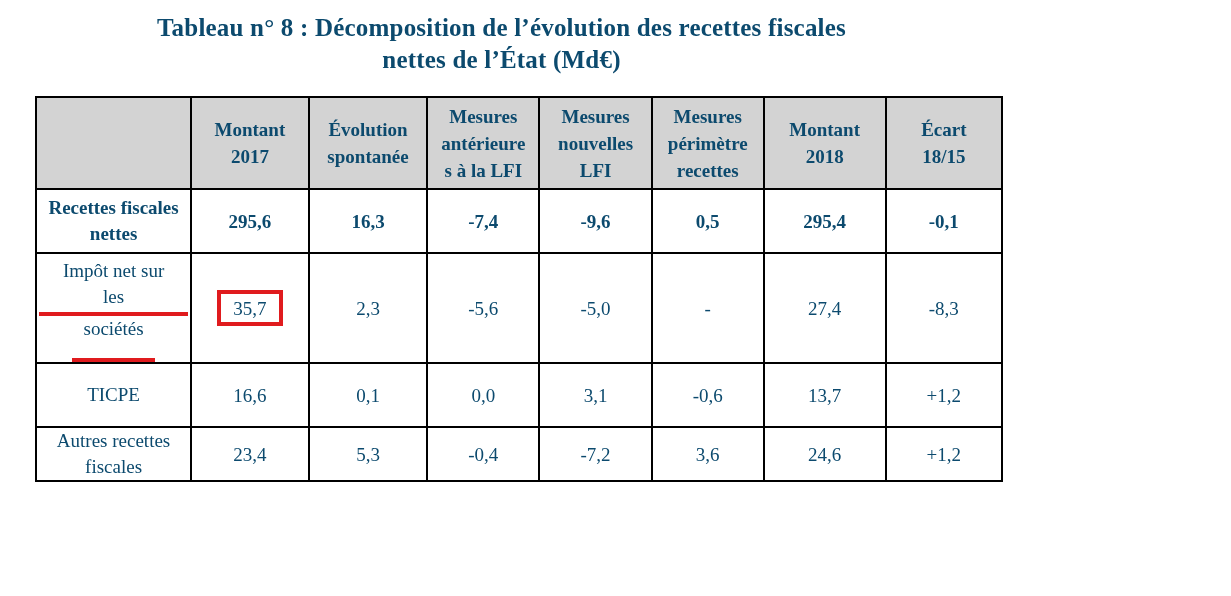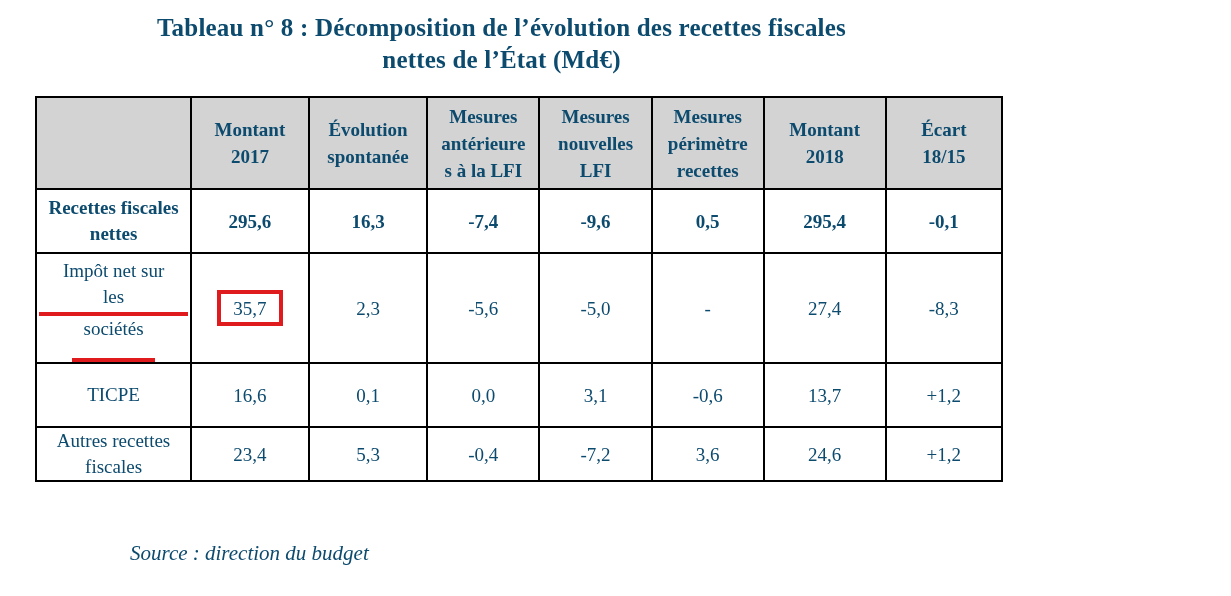--- a/index.html
+++ b/index.html
@@ -156,15 +156,14 @@
           <td>5,3</td>
           <td>-0,4</td>
           <td>-7,2</td>
           <td>3,6</td>
           <td>24,6</td>
           <td>+1,2</td>
         </tr>
       </tbody>
   </table>
 
-  <div class="source">Source : direction du budget</div>
 
 </div>
 
 </body></html>

